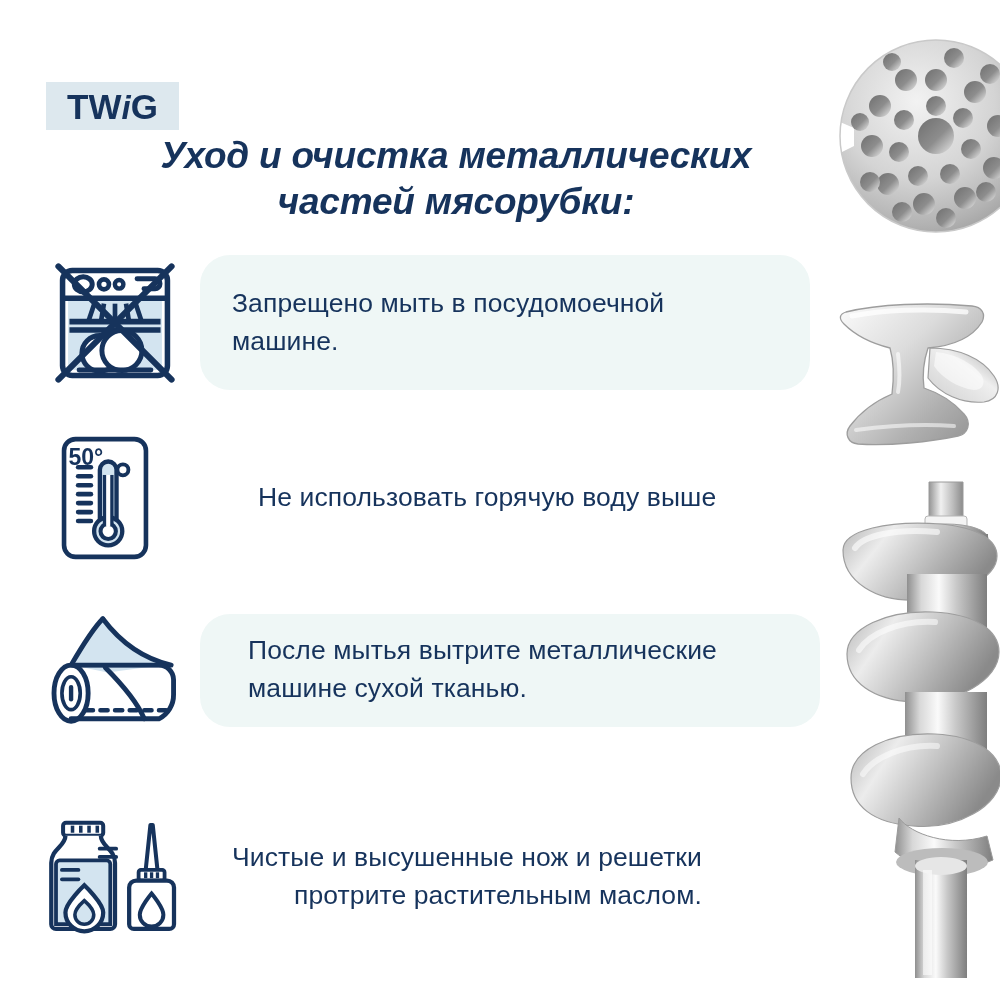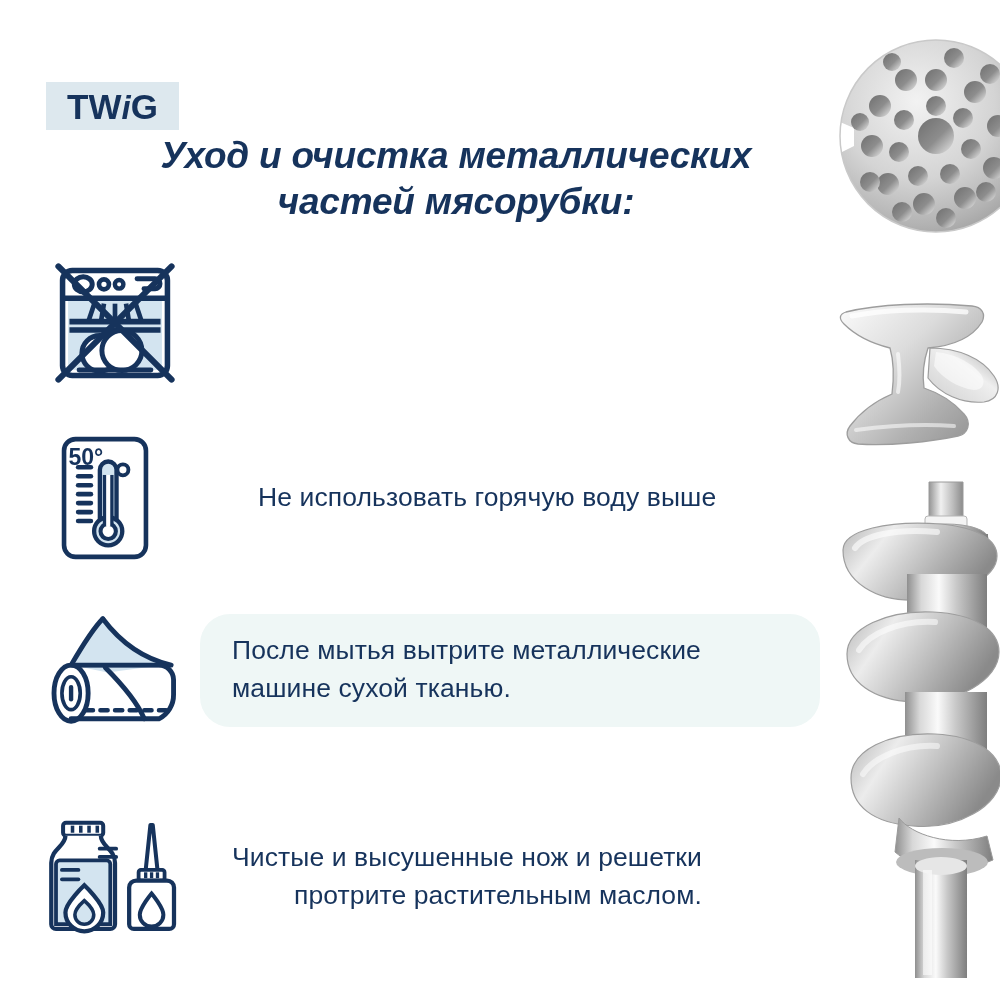--- a/index.html
+++ b/index.html
@@ -58,21 +58,21 @@
     letter-spacing:0.1px;
   }
 
   #row1{left:30px;top:250px;width:820px;height:145px;}
   #row1 .card{width:610px;height:135px;padding:0 0 0 32px;}
 
   #row2{left:20px;top:420px;width:820px;height:155px;gap:36px;}
   #row2 .card{width:620px;height:135px;padding:0 0 0 32px;}
 
   #row3{left:30px;top:600px;width:830px;height:140px;}
-  #row3 .card{width:620px;height:113px;padding:0 0 0 32px;}
+  #row3 .card{width:620px;height:113px;padding:0 0 0 48px;}
 
   #row4{left:30px;top:802px;width:830px;height:150px;text-align:right;}
   #row4 .card{width:625px;height:130px;padding:0 0 0 32px;}
 
   
   .product{position:absolute;}
   #plate{right:-22px;top:22px;width:190px;height:228px;}
   #blade{right:-8px;top:292px;width:180px;height:185px;}
   #auger{right:-2px;top:478px;width:165px;height:500px;}
 
@@ -112,20 +112,26 @@
         <line x1="17" y1="49" x2="83" y2="49" stroke="#16335c" stroke-width="4"></line>
         <line x1="17" y1="55" x2="83" y2="55" stroke="#16335c" stroke-width="4"></line>
         <circle cx="39" cy="72" r="13" fill="#ffffff" stroke="#16335c" stroke-width="3.6"></circle>
         <circle cx="55" cy="70" r="14.5" fill="#ffffff" stroke="#16335c" stroke-width="3.6"></circle>
         <path d="M24 84 h52" stroke="#16335c" stroke-width="3.6" stroke-linecap="round" fill="none"></path>
         <g stroke="#16335c" stroke-width="4.4" stroke-linecap="round">
           <line x1="9" y1="9" x2="91" y2="91"></line>
           <line x1="91" y1="9" x2="9" y2="91"></line>
         </g>
       </svg>
+    </div>
+    <div class="card filled">
+      <div class="txt">
+        <span>Запрещено мыть в посудомоечной</span><br>
+        <span>машине.</span>
+      </div>
     </div>
   </div>
 
   <div class="row" id="row2">
     <div class="icon-wrap">
       <svg width="98" height="128" viewBox="0 0 76 100">
         <rect x="6" y="4" width="64" height="92" rx="9" fill="#ffffff" stroke="#16335c" stroke-width="3.6"></rect>
         <text x="23" y="24" font-family="Liberation Sans, sans-serif" font-size="18" font-weight="700" fill="#16335c" text-anchor="middle">50°</text>
         <circle cx="52" cy="28" r="4.3" fill="#ffffff" stroke="#16335c" stroke-width="3"></circle>
         <g stroke="#16335c" stroke-width="3.6" stroke-linecap="round">

